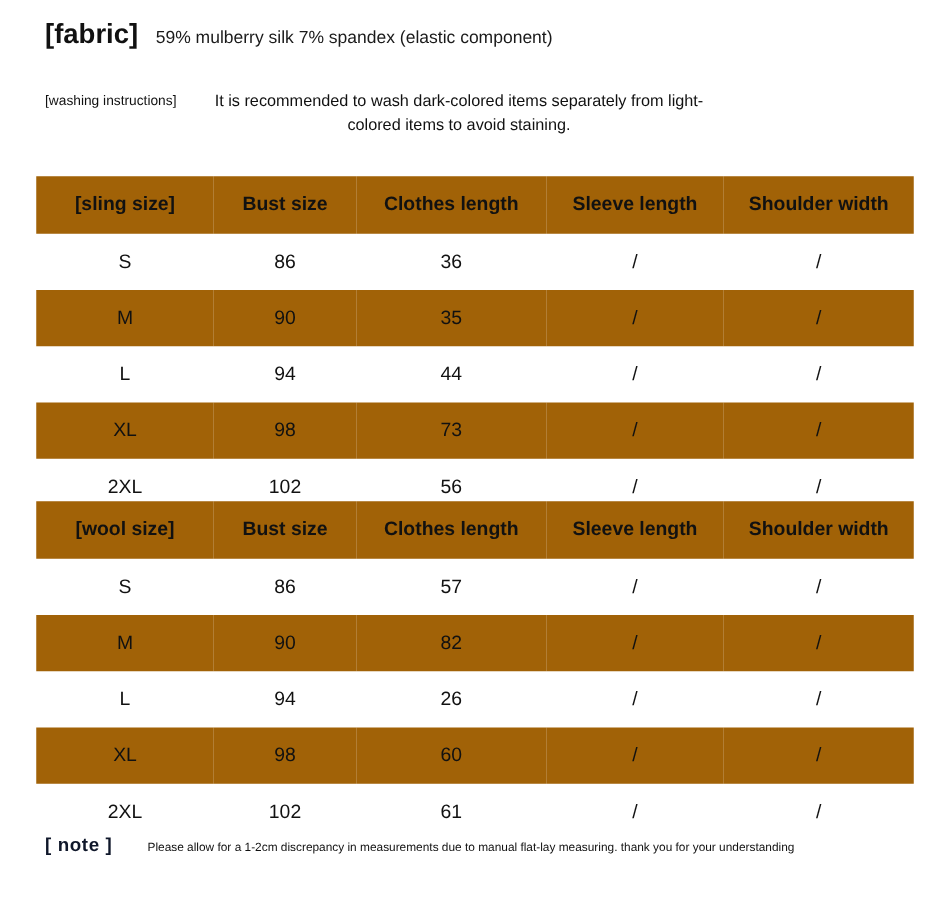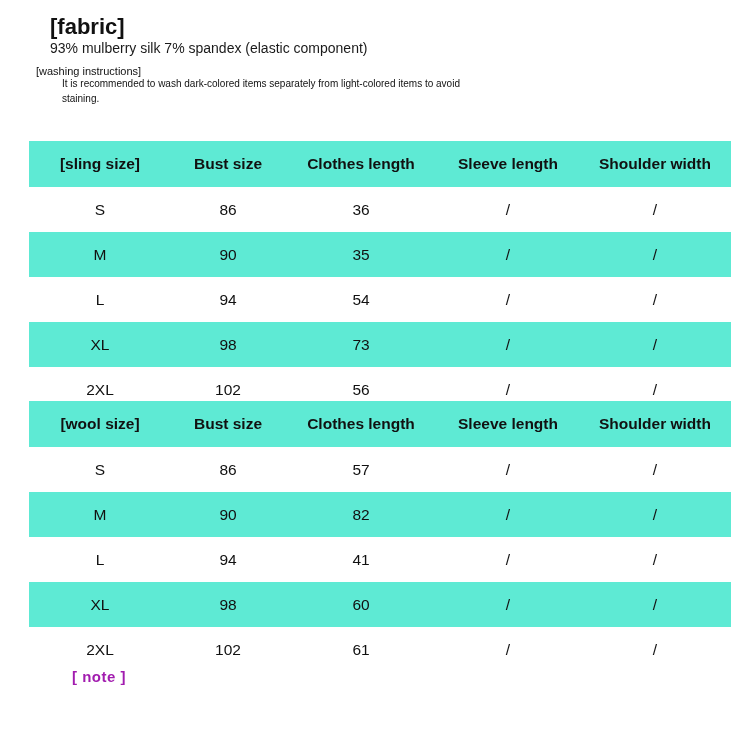--- a/index.html
+++ b/index.html
@@ -22,58 +22,56 @@
     box-sizing: border-box;
   }
 
   
   .fabric-row {
     position: absolute;
     left: 36px;
     top: 14px;
     display: flex;
     align-items: baseline;
-    flex-direction: column;
   }
   .fabric-label {
     font-size: 22px;
     font-weight: bold;
     letter-spacing: 0px;
     color: #111;
   }
   .fabric-value {
     font-size: 14px;
     margin-left: 14px;
     color: #1a1a1a;
     padding-bottom: 2px;
   }
 
   
   .wash-row {
     position: absolute;
     left: 36px;
-    top: 62px;
+    top: 72px;
     width: 690px;
     display: flex;
     align-items: flex-start;
-    flex-direction: column;
   }
   .wash-label {
     font-size: 11px;
     color: #111;
     white-space: nowrap;
     padding-top: 3px;
   }
   .wash-text {
-    font-size: 10px;
+    font-size: 13px;
     line-height: 1.45;
     color: #111;
-    margin-left: 26px;
+    margin-left: 16px;
     width: 420px;
-    text-align: left;
+    text-align: center;
   }
   .wash-text2 {
     position: absolute;
     left: 36px;
     top: 109px;
     width: 690px;
     text-align: center;
     font-size: 12.5px;
     color: #111;
   }
@@ -93,21 +91,21 @@
     height: 44px;
   }
   table.size-table tr td {
     height: 43px;
     text-align: center;
     vertical-align: middle;
     font-size: 15.5px;
     color: #111;
   }
   table.size-table tr.shade td {
-    background: #5eead4;
+    background: #a16207;
   }
   .col-a { width: 140px; }
   .col-b { width: 112px; }
   .col-c { width: 150px; }
   .col-d { width: 140px; }
   .col-e { width: 150px; }
 
   .hdr-main {
     font-size: 19px;
     font-weight: bold;
@@ -134,38 +132,37 @@
     position: absolute;
     left: 36px;
     top: 668px;
     display: flex;
     align-items: baseline;
   }
   .note-label {
     font-size: 15px;
     font-weight: bold;
     letter-spacing: 0.5px;
-    color: #a21caf;
-    margin-left: 36px;
+    color: #0f172a;
   }
   .note-text {
     font-size: 9.5px;
     color: #111;
     margin-left: 28px;
     padding-bottom: 1px;
   }
 </style>
 </head>
 <body>
 
 <div class="page">
 
   <div class="fabric-row">
     <span class="fabric-label">[fabric]</span>
-    <span class="fabric-value">93% mulberry silk 7% spandex (elastic component)</span>
+    <span class="fabric-value">59% mulberry silk 7% spandex (elastic component)</span>
   </div>
 
   <div class="wash-row">
     <span class="wash-label">[washing instructions]</span>
     <span class="wash-text">It is recommended to wash dark-colored items separately from light-colored items to avoid staining.</span>
   </div>
 
   <table class="size-table sling">
     <tbody>
         <tr class="head shade">
@@ -185,21 +182,21 @@
     <tr class="shade">
       <td class="col-a">M</td>
       <td class="col-b cellnum">90</td>
       <td class="col-c cellnum">35</td>
       <td class="col-d slash">/</td>
       <td class="col-e slash">/</td>
     </tr>
     <tr>
       <td class="col-a">L</td>
       <td class="col-b cellnum">94</td>
-      <td class="col-c cellnum">54</td>
+      <td class="col-c cellnum">44</td>
       <td class="col-d slash">/</td>
       <td class="col-e slash">/</td>
     </tr>
     <tr class="shade">
       <td class="col-a">XL</td>
       <td class="col-b cellnum">98</td>
       <td class="col-c cellnum">73</td>
       <td class="col-d slash">/</td>
       <td class="col-e slash">/</td>
     </tr>
@@ -232,21 +229,21 @@
     <tr class="shade">
       <td class="col-a">M</td>
       <td class="col-b cellnum">90</td>
       <td class="col-c cellnum">82</td>
       <td class="col-d slash">/</td>
       <td class="col-e slash">/</td>
     </tr>
     <tr>
       <td class="col-a">L</td>
       <td class="col-b cellnum">94</td>
-      <td class="col-c cellnum">41</td>
+      <td class="col-c cellnum">26</td>
       <td class="col-d slash">/</td>
       <td class="col-e slash">/</td>
     </tr>
     <tr class="shade">
       <td class="col-a">XL</td>
       <td class="col-b cellnum">98</td>
       <td class="col-c cellnum">60</td>
       <td class="col-d slash">/</td>
       <td class="col-e slash">/</td>
     </tr>
@@ -255,15 +252,16 @@
       <td class="col-b cellnum">102</td>
       <td class="col-c cellnum">61</td>
       <td class="col-d slash">/</td>
       <td class="col-e slash">/</td>
     </tr>
   </tbody>
     </table>
 
   <div class="note-row">
     <span class="note-label">[ note ]</span>
+    <span class="note-text">Please allow for a 1-2cm discrepancy in measurements due to manual flat-lay measuring. thank you for your understanding</span>
   </div>
 
 </div>
 
 </body></html>

